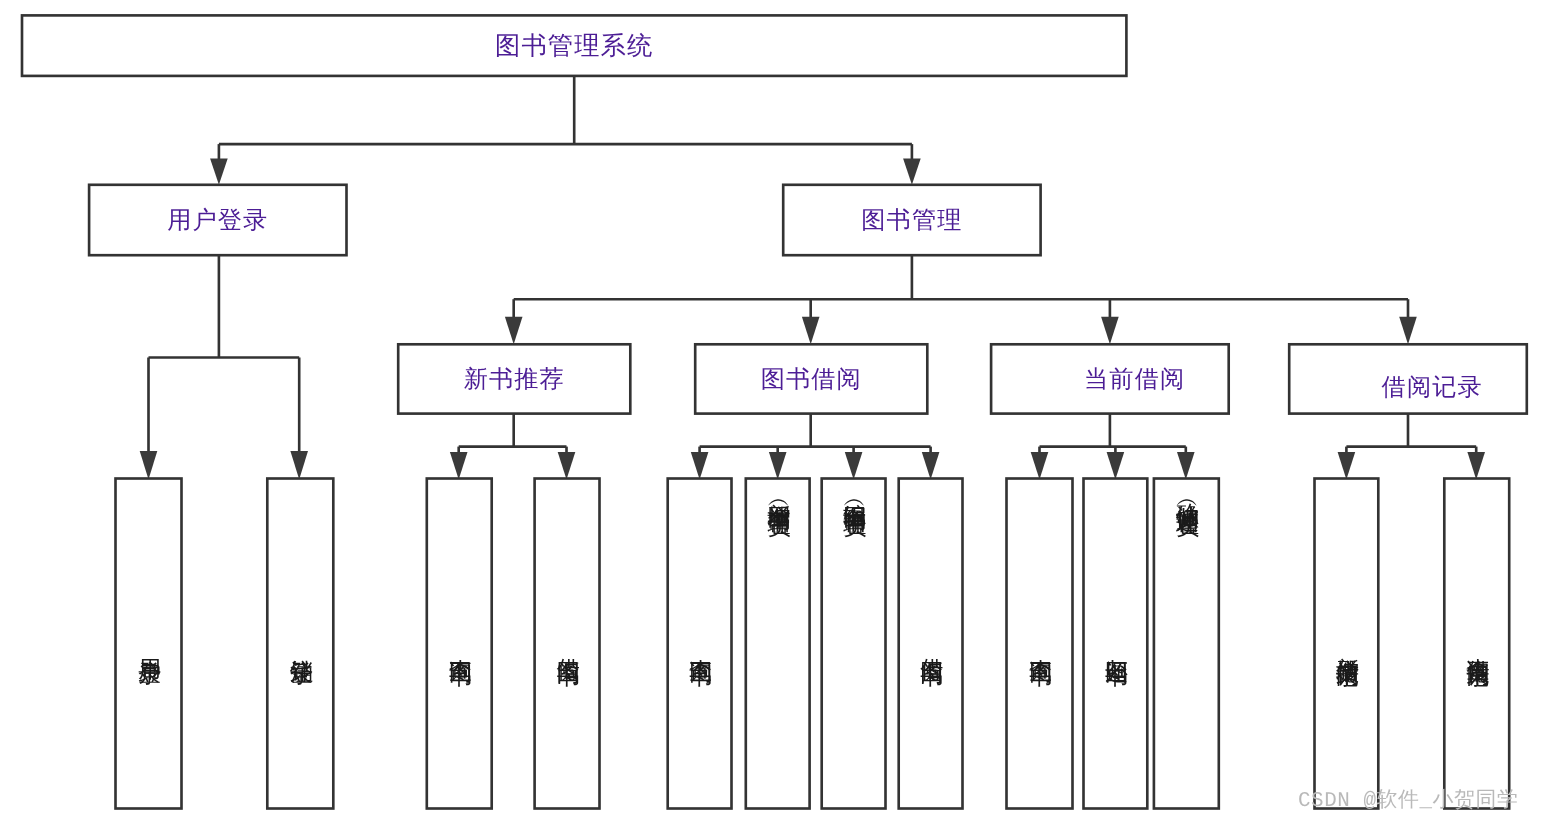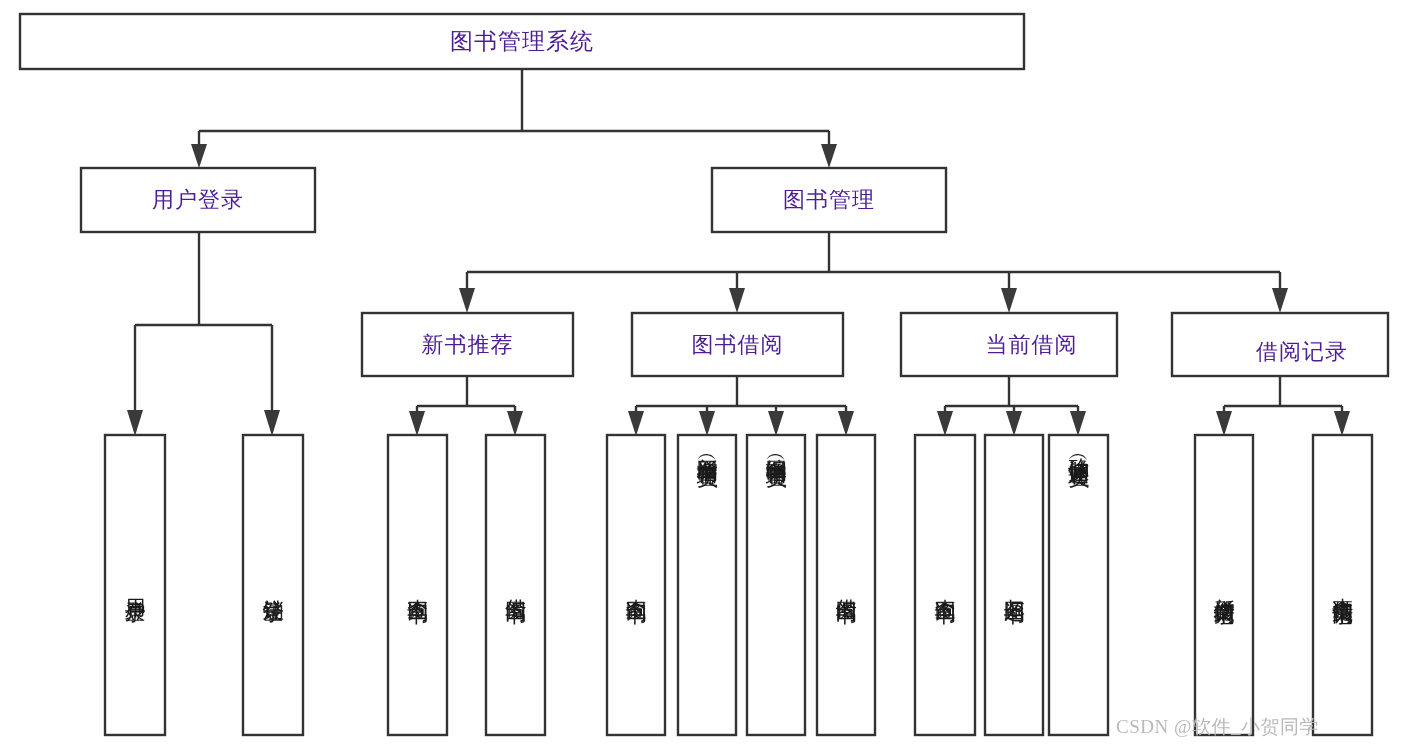--- a/index.html
+++ b/index.html
@@ -73,23 +73,23 @@
     font-size: 22px;
     color: #4c1d95;
     letter-spacing: 1px;
     white-space: nowrap;
   }
   .root-label-text {
     font-size: 23px;
   }
   #watermark {
     position: absolute;
-    left: 1116px;
+    left: 1180px;
     top: 714px;
-    font-family: Liberation Serif, serif;
+    font-family: Liberation Mono, monospace;
     font-size: 19px;
     color: #b9b9b9;
     white-space: nowrap;
     letter-spacing: 0.5px;
     pointer-events: none;
   }
 </style>
 </head>
 <body>
 

